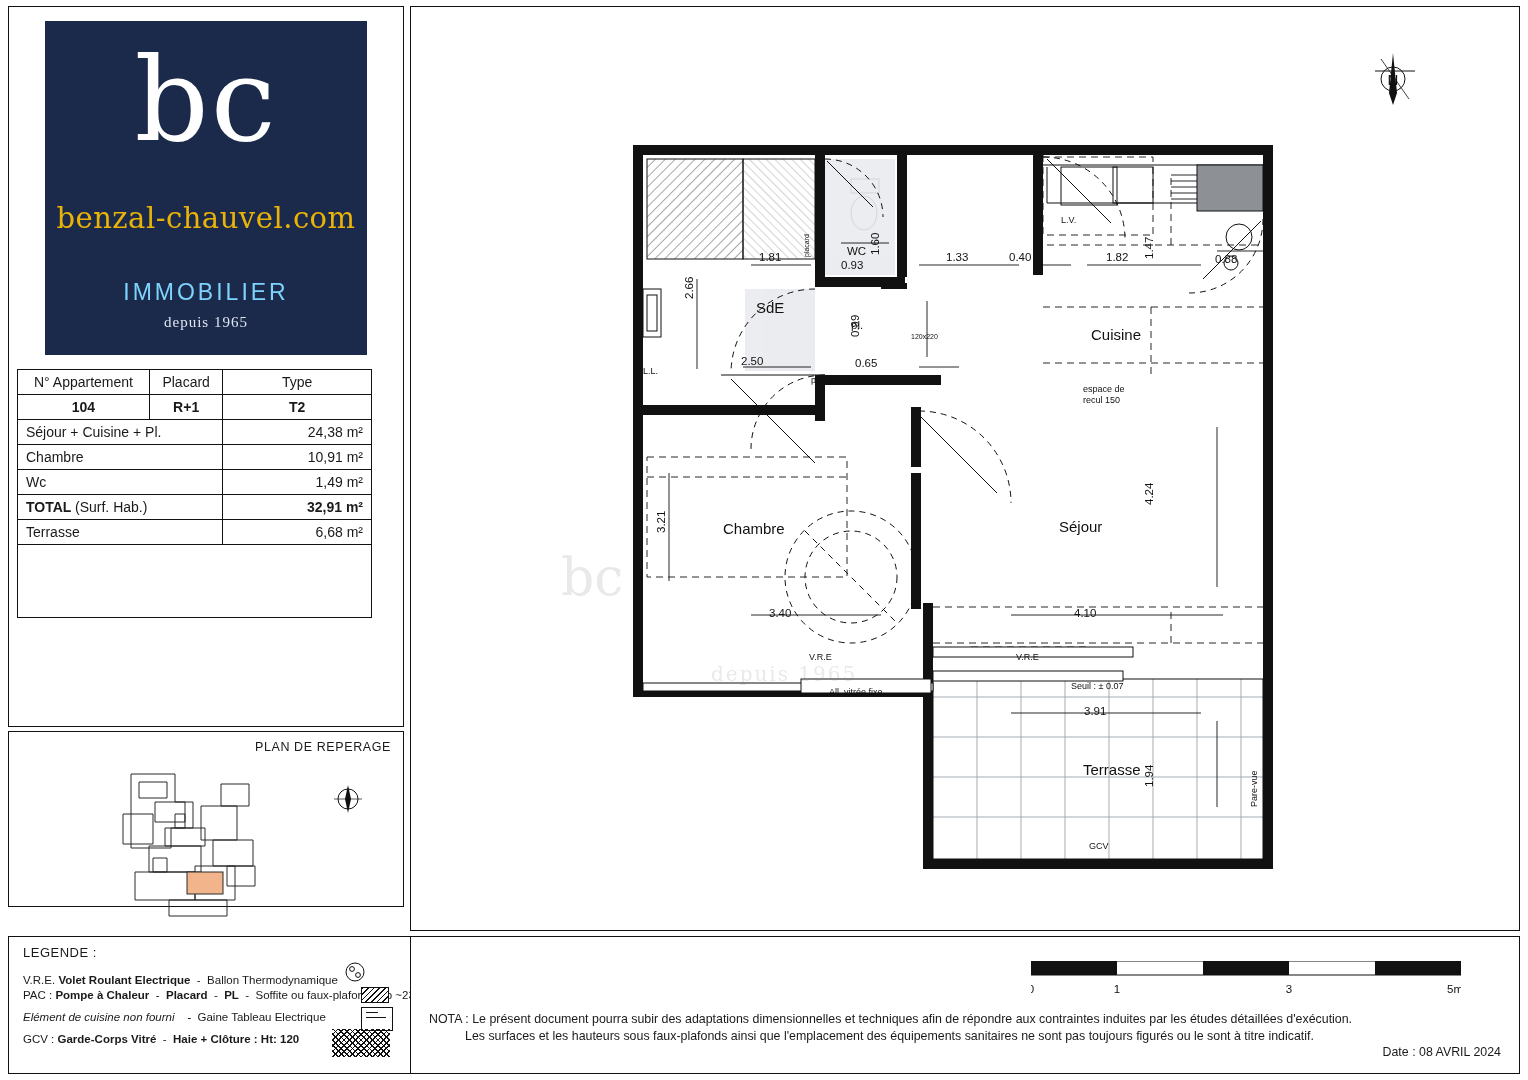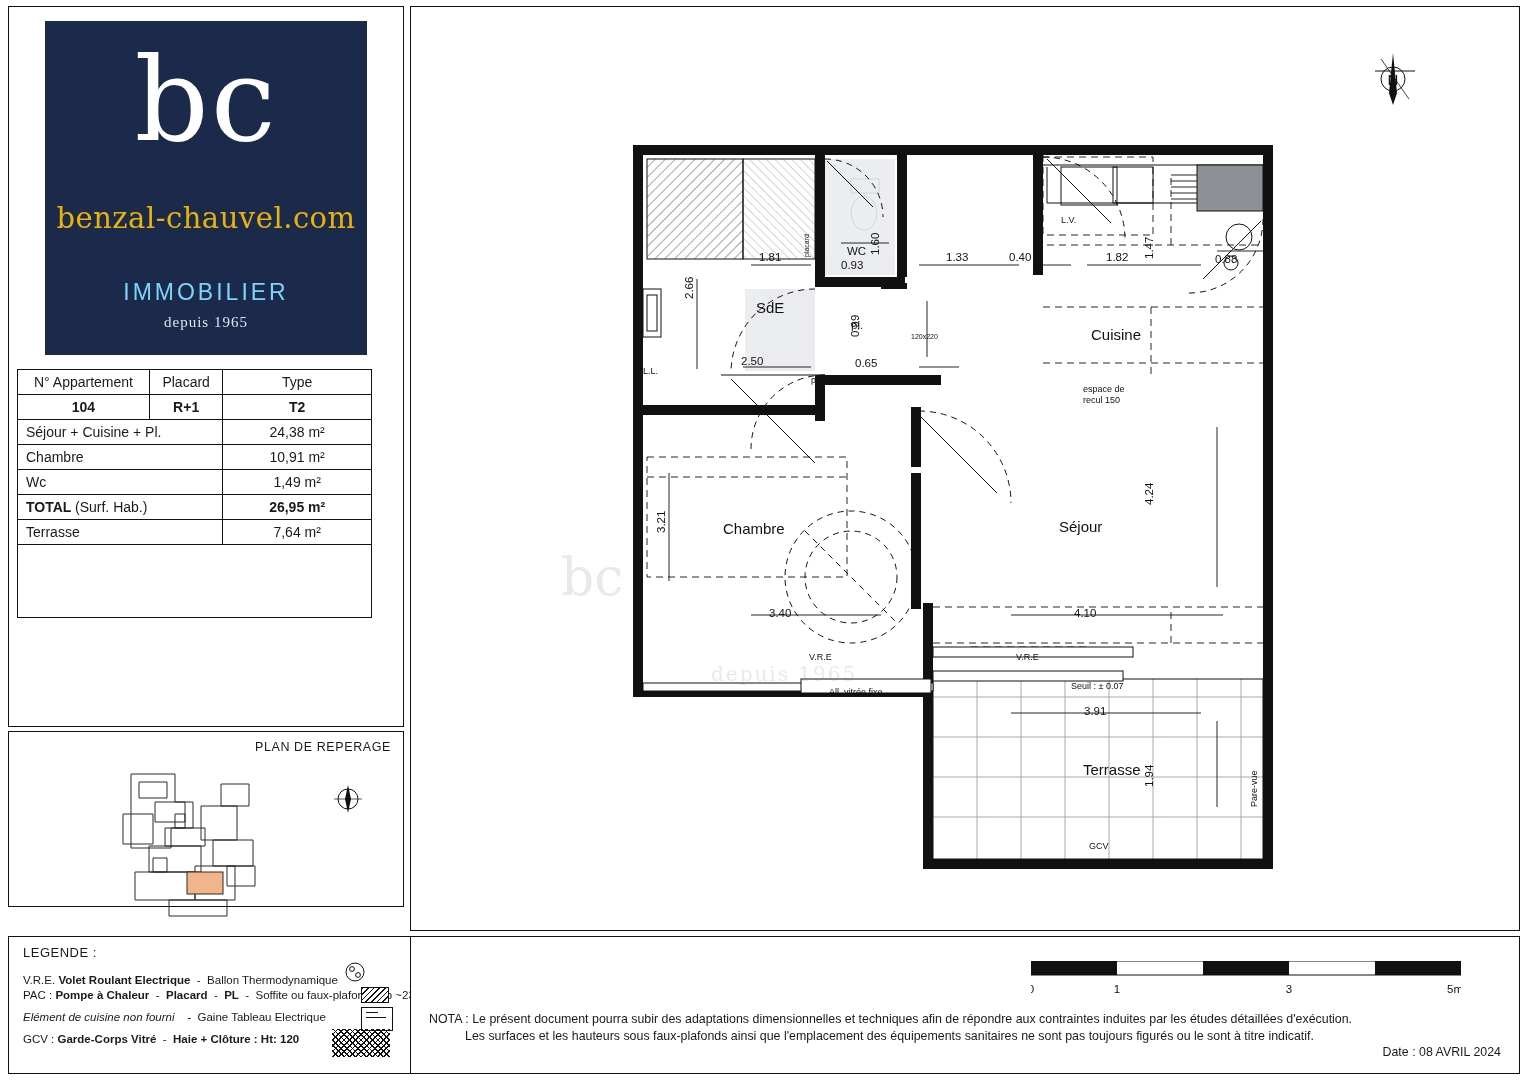--- a/index.html
+++ b/index.html
@@ -24,21 +24,21 @@
   .logo-immo{position:absolute;left:0;right:0;top:258px;text-align:center;color:#7dd3fc;
     font-family:"Liberation Sans",sans-serif;font-size:23px;letter-spacing:3px;}
   .logo-depuis{position:absolute;left:0;right:0;top:293px;text-align:center;color:#dfe6f2;
     font-family:"Liberation Serif",serif;font-size:15px;letter-spacing:1px;}
 
   
   table.info{position:absolute;left:8px;top:362px;width:355px;border-collapse:collapse;}
   table.info td{border:1.2px solid #111;font-size:14px;padding:4px 8px;}
   .hdr{text-align:center;font-size:13.5px;}
   .big{text-align:center;font-size:26px;font-weight:bold;padding:2px 0;}
-  .val{text-align:center;width:42%;}
+  .val{text-align:right;width:42%;}
   .total td{font-weight:bold;font-size:16px;}
   .blankrow td{height:64px;border-top:1.2px solid #111;}
 
   
   .rep-title{position:absolute;right:12px;top:8px;font-size:12.5px;letter-spacing:.6px;}
   .rep-svg{position:absolute;left:100px;top:22px;}
   .rep-north{position:absolute;left:322px;top:50px;width:34px;height:34px;}
 
   
   .leg-title{position:absolute;left:14px;top:8px;font-size:13px;letter-spacing:.5px;}
@@ -109,25 +109,25 @@
       </tr>
       <tr>
         <td colspan="2">Wc</td>
         <td class="val">1,49 m²</td>
       </tr>
       <tr class="total">
         <td colspan="2">
           <span>TOTAL</span>
           <span style="font-weight:normal">(Surf. Hab.)</span>
         </td>
-        <td class="val">26,95 m²</td>
+        <td class="val">32,91 m²</td>
       </tr>
       <tr>
         <td colspan="2">Terrasse</td>
-        <td class="val">7,64 m²</td>
+        <td class="val">6,68 m²</td>
       </tr>
       <tr class="blankrow">
             <td colspan="3"></td>
           </tr>
     </tbody>
       </table>
   </div>
 
   <div class="panel" id="repere-panel">
     <div class="rep-title">PLAN DE REPERAGE</div>

